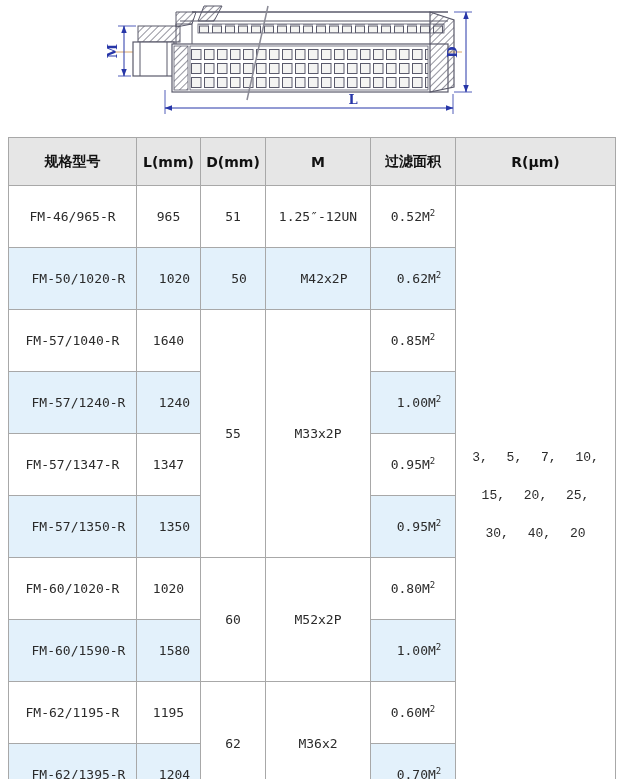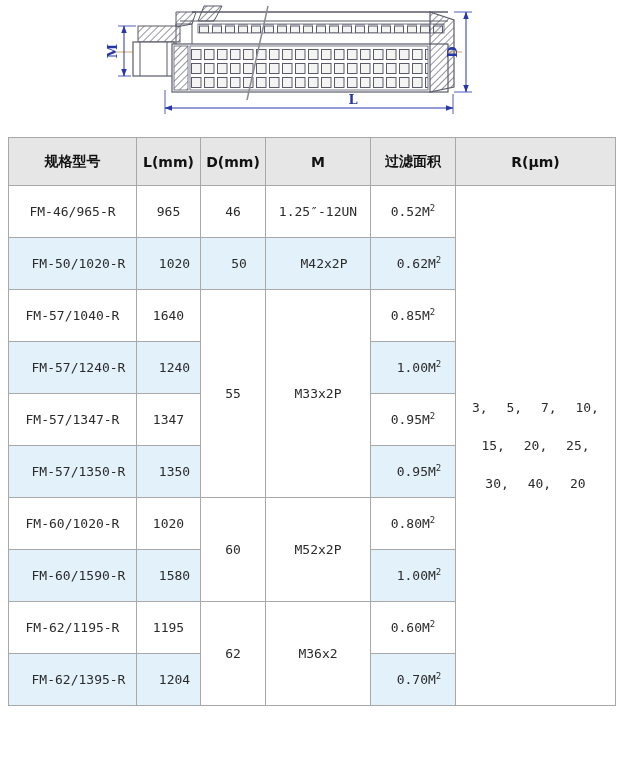--- a/index.html
+++ b/index.html
@@ -52,32 +52,33 @@
   }
   .spec-table th {
     height: 48px;
     background: var(--header-bg);
     font-family: "DejaVu Sans", sans-serif;
     font-weight: bold;
     font-size: 14px;
     color: #111111;
   }
   .spec-table td {
-    height: 52px;
+    height: 62px;
     background: #ffffff;
     font-family: "DejaVu Sans Mono", monospace;
     font-size: 13px;
     color: var(--cell-text);
   }
   .spec-table tr.shaded td { background: var(--row-alt-bg); padding-left: 12px; }
   .spec-table td.merged { background: #ffffff !important; border-radius: 10px; }
   .spec-table td sup { font-size: 9px; line-height: 0; }
   .spec-table td[data-name="micron-cell"] div {
     line-height: 38px;
     word-spacing: 11px;
+    font-family: Liberation Mono, monospace;
   }
 </style>
 </head>
 <body>
 
 <div class="page" data-name="page">
 
   <div class="drawing-wrap" data-name="filter-element-drawing">
     <svg width="634" height="134" viewBox="0 0 634 134" data-name="filter-drawing-svg">
       <defs>
@@ -162,21 +163,21 @@
           <th data-name="header-diameter">D(mm)</th>
           <th data-name="header-thread">M</th>
           <th data-name="header-area">过滤面积</th>
           <th data-name="header-micron">R(μm)</th>
         </tr>
     </thead>
     <tbody data-name="spec-table-body">
         <tr data-name="table-row">
           <td data-name="model-cell">FM-46/965-R</td>
           <td data-name="length-cell">965</td>
-          <td data-name="diameter-cell">46</td>
+          <td data-name="diameter-cell">51</td>
           <td data-name="thread-cell">1.25″-12UN</td>
           <td data-name="area-cell">0.52M<sup>2</sup></td>
           <td data-name="micron-cell" rowspan="10" class="merged">
             <div>3, 5, 7, 10,</div>
             <div>15, 20, 25,</div>
             <div>30, 40, 20</div>
           </td>
         </tr>
         <tr data-name="table-row" class="shaded">
           <td data-name="model-cell">FM-50/1020-R</td>

